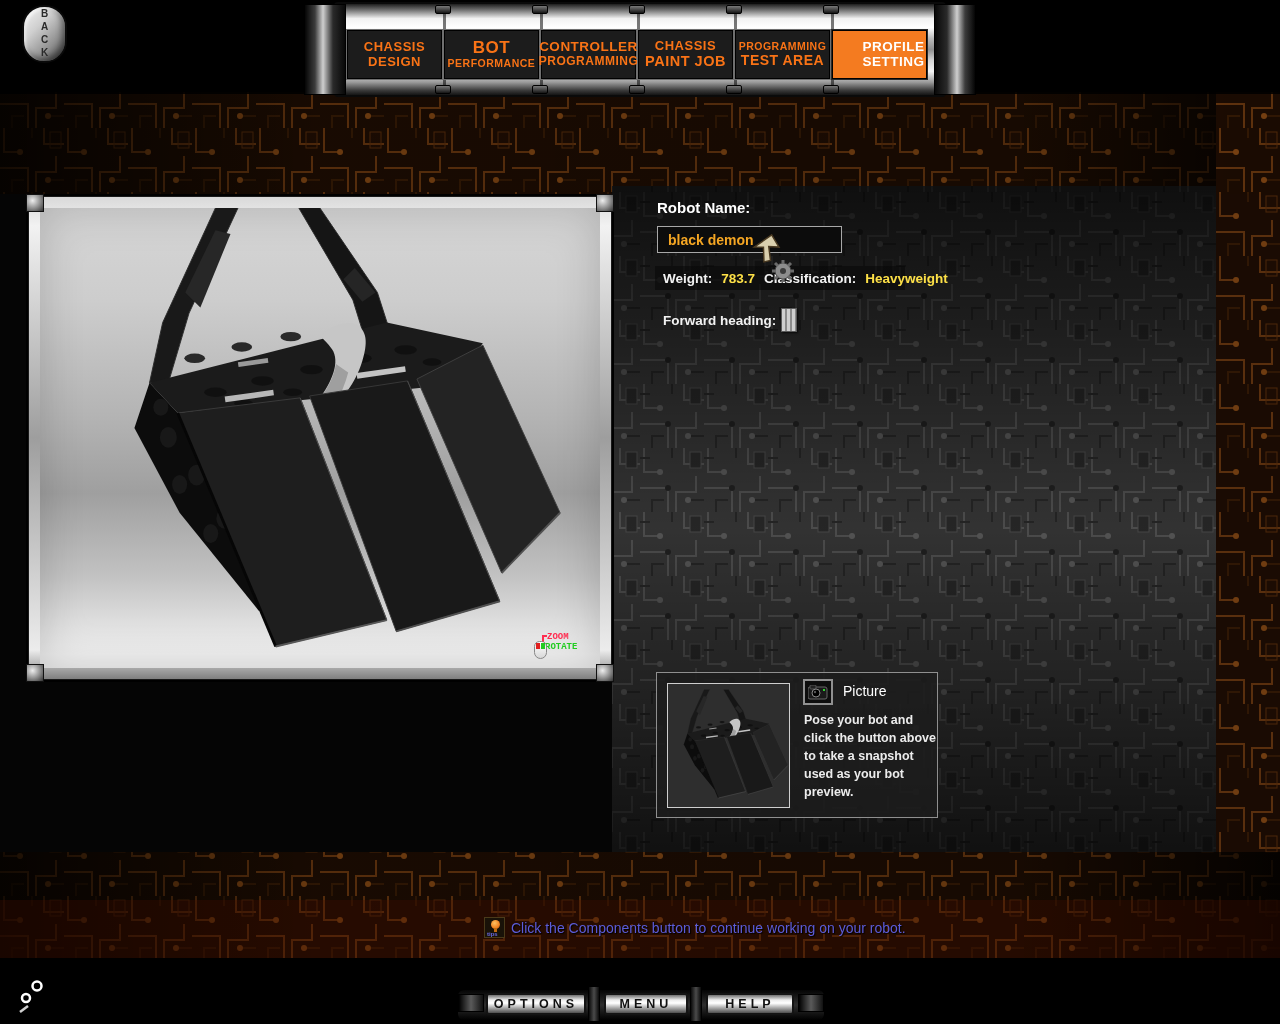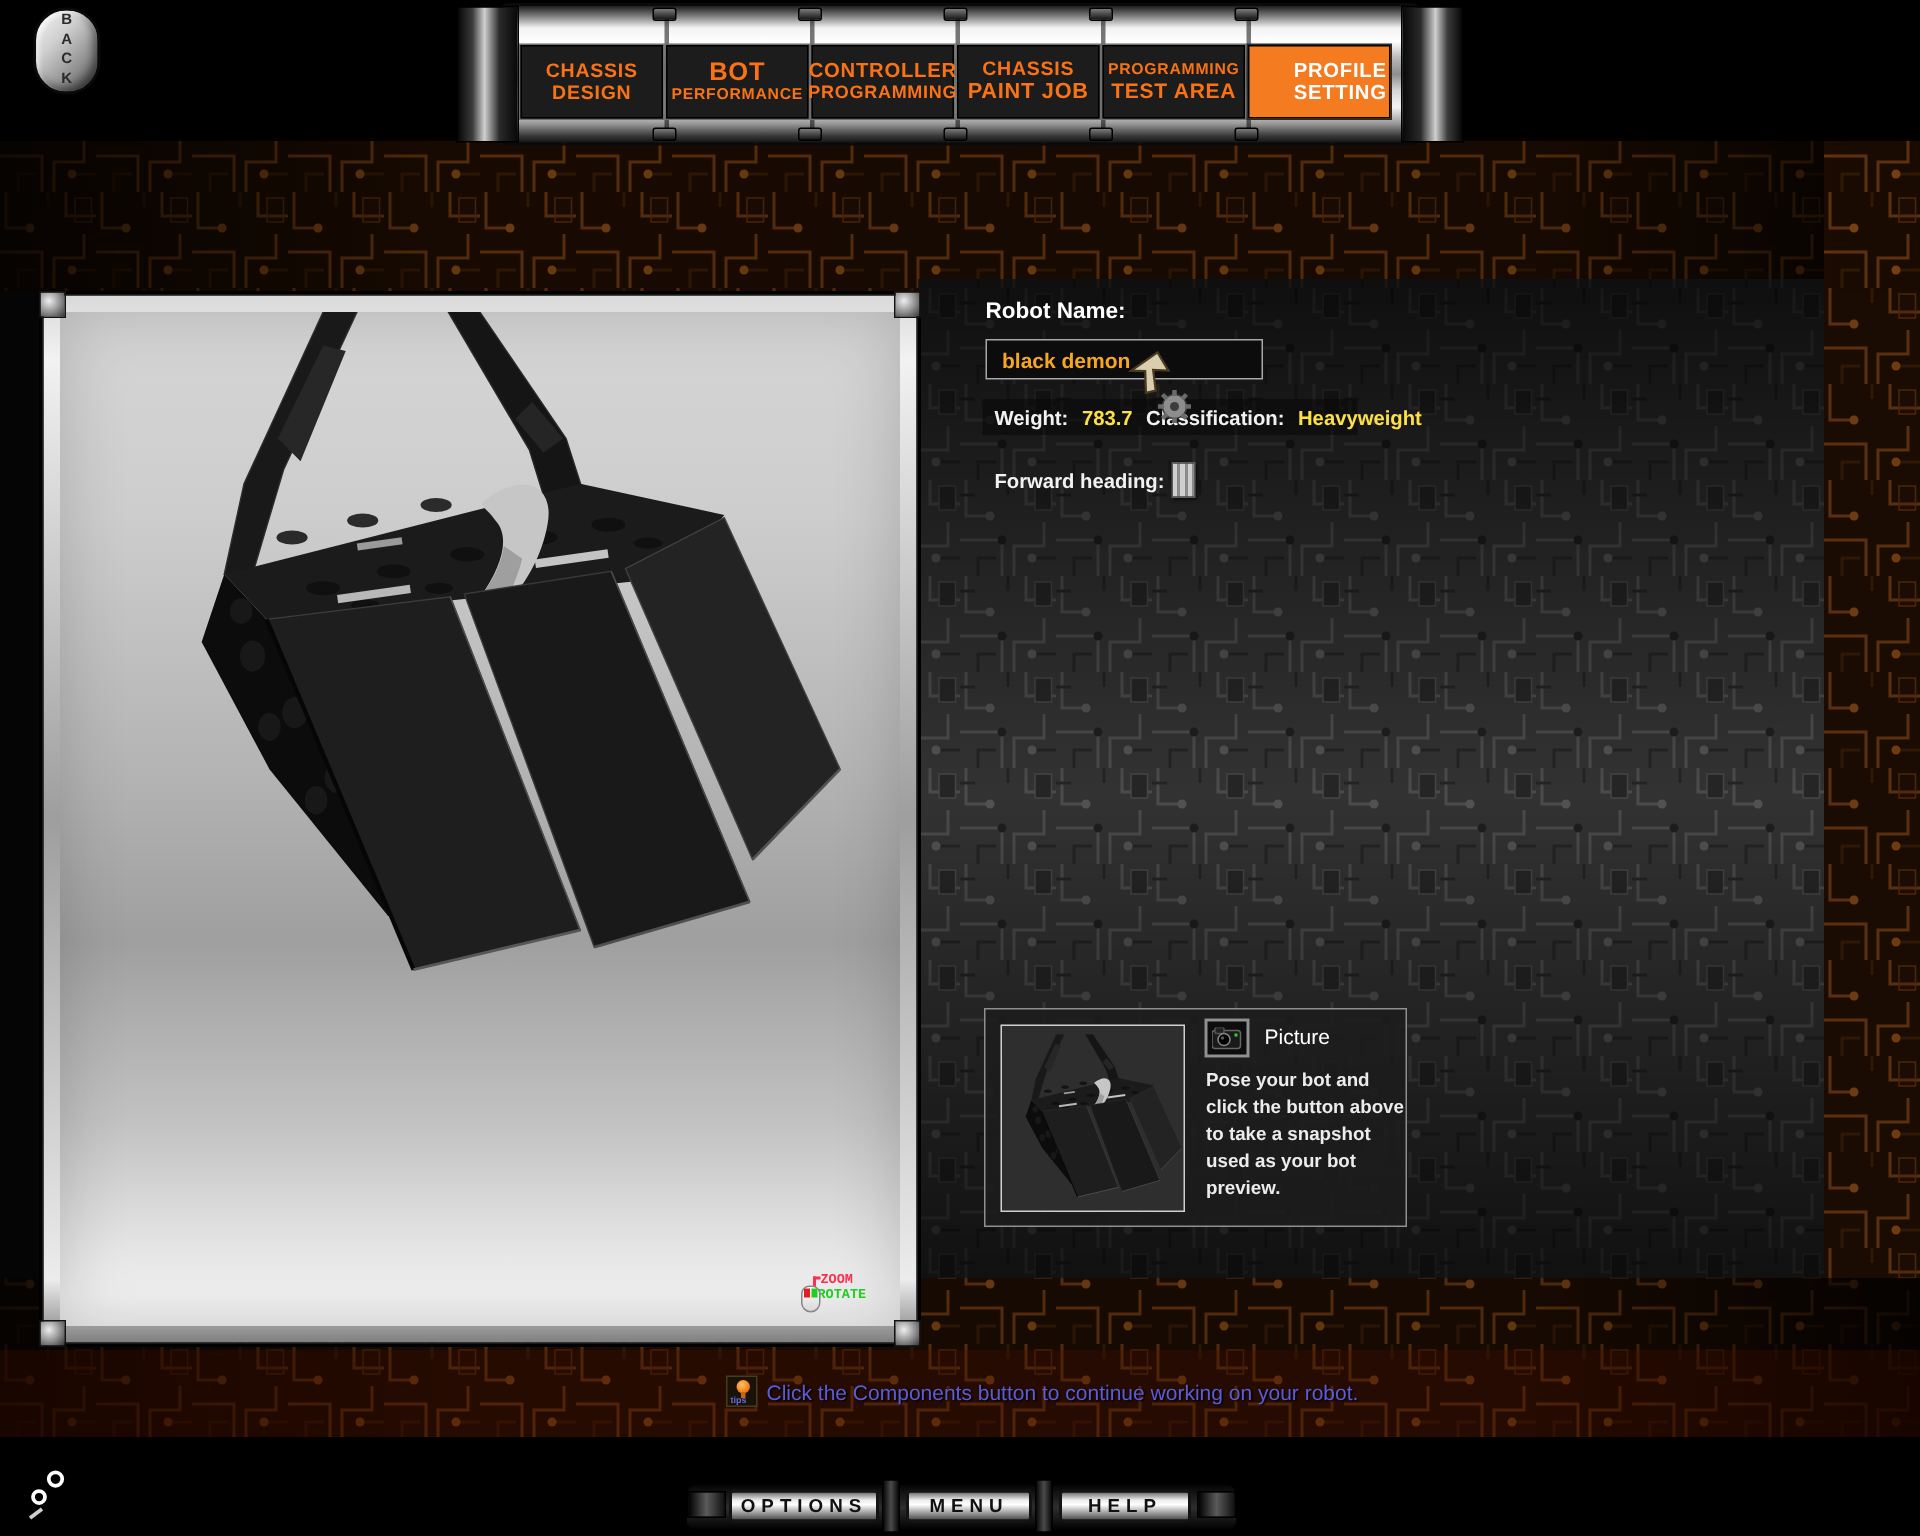--- a/index.html
+++ b/index.html
@@ -56,21 +56,21 @@
   .tab.t0 .l1{font-size:13px}.tab.t0 .l2{font-size:13px}
   .tab.t1 .l1{font-size:17px}.tab.t1 .l2{font-size:10.5px}
   .tab.t2 .l1{font-size:13.5px}.tab.t2 .l2{font-size:12px}
   .tab.t3 .l1{font-size:13px}.tab.t3 .l2{font-size:14.5px}
   .tab.t4 .l1{font-size:10.5px}.tab.t4 .l2{font-size:14px}
   .tab.t5 .l1{font-size:13.5px}.tab.t5 .l2{font-size:13.5px}
   .tab.active { background:#f47b20; color:#fff; box-shadow:0 0 0 1px #2a2a2a;padding-left:28px; }
 
   
   .viewport {
-    position:absolute; left:28px; top:196px; width:584px; height:700px;
+    position:absolute; left:28px; top:196px; width:584px; height:484px;
     border:1px solid #1a1a1a;
     background:linear-gradient(180deg,#d9d9d9 0%,#f2f2f2 6%,#9e9e9e 50%,#ececec 94%,#7f7f7f 100%);
     box-shadow:0 0 0 2px #000;
   }
   .vp-corner {
     position:absolute; width:18px; height:18px; border:1px solid #111; z-index:3;
     background:radial-gradient(circle at 35% 35%, #eee, #8a8a8a 55%, #333 100%);
   }
   .vp-inner {
     position:absolute; left:11px; top:11px; right:11px; bottom:11px; cursor:grab;

